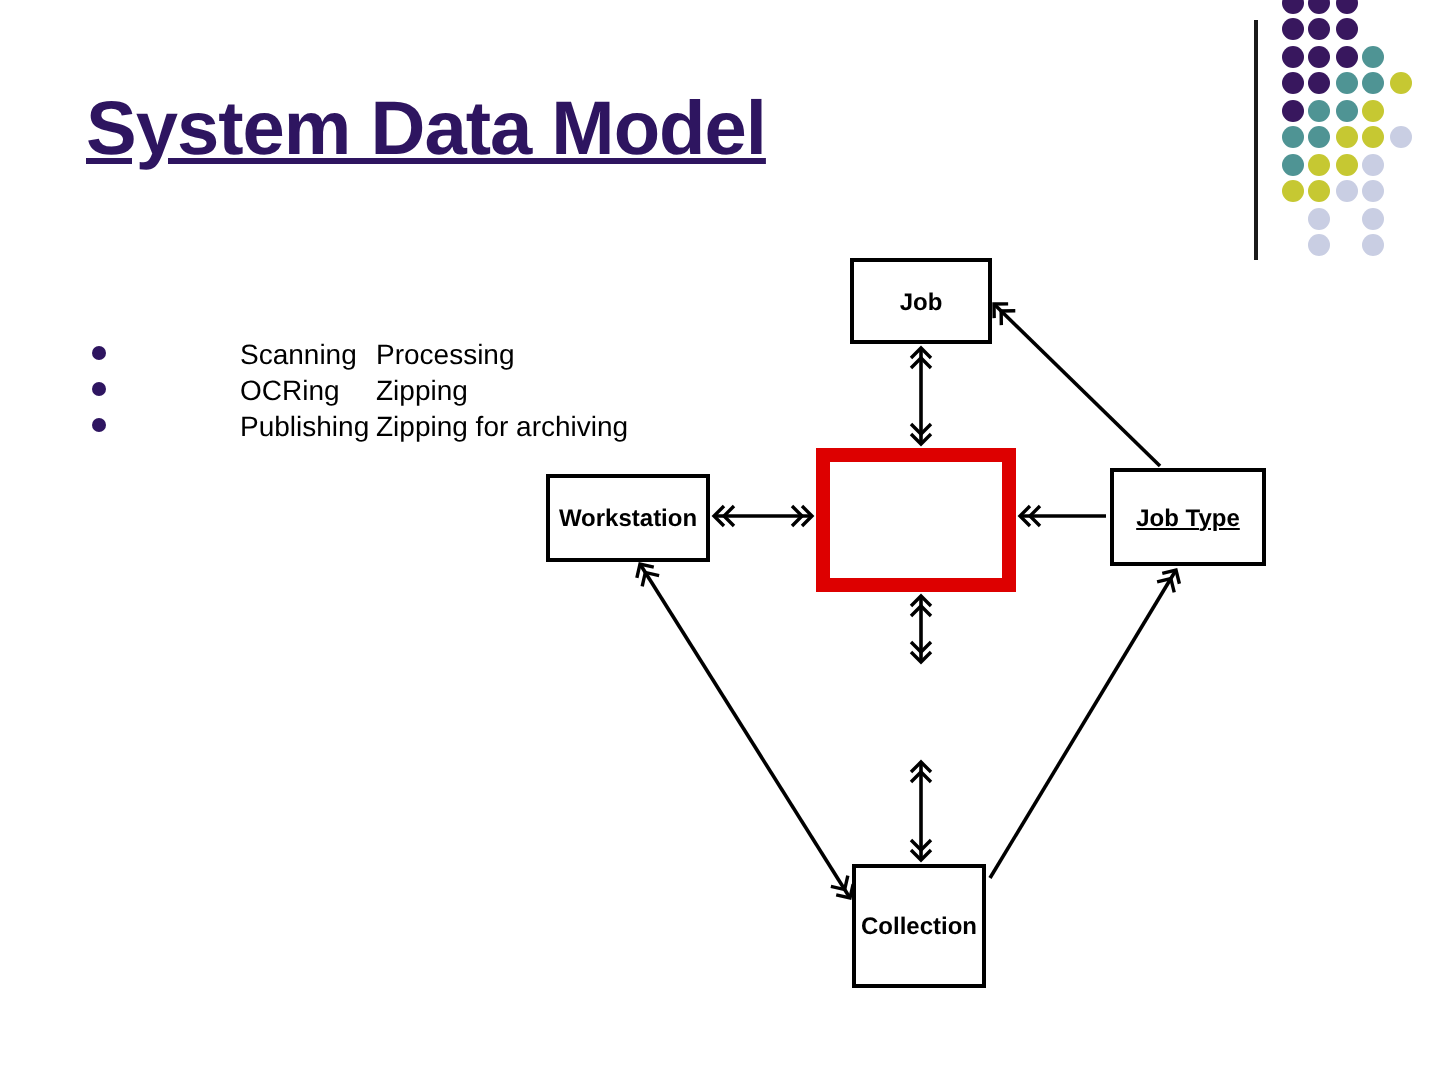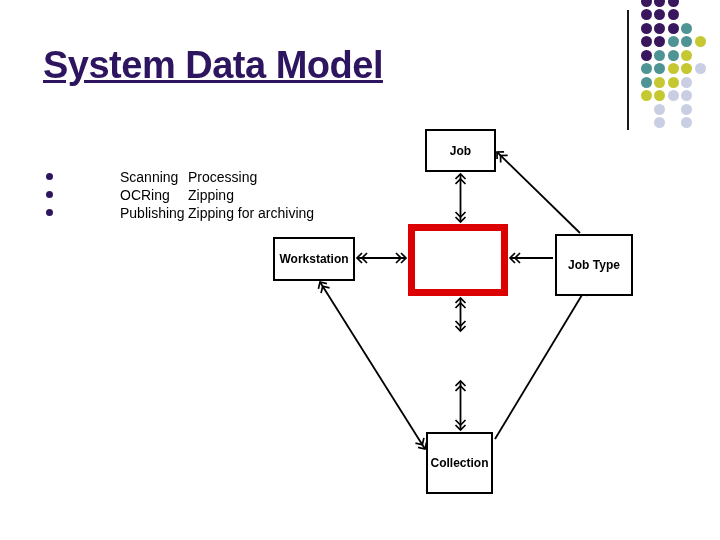--- a/index.html
+++ b/index.html
@@ -39,21 +39,21 @@
   
   .connectors{position:absolute;left:0;top:0;width:720px;height:540px;pointer-events:none;}
   .node{
     position:absolute;background:#ffffff;border:2px solid var(--box-border);
     display:flex;align-items:center;justify-content:center;
     font-size:12px;font-weight:bold;color:#000000;white-space:nowrap;
   }
   .node-job{left:425px;top:129px;width:71px;height:43px;}
   .node-workstation{left:273px;top:237px;width:82px;height:44px;}
   .node-phase{left:423px;top:235px;width:74px;height:48px;}
-  .node-jobtype{left:555px;top:234px;width:78px;height:62px;}
+  .node-jobtype{left:555px;top:234px;width:78px;height:49px;text-decoration:underline;}
   .node-user{left:426px;top:333px;width:66px;height:46px;}
   .node-collection{left:426px;top:432px;width:67px;height:62px;}
   .phase-highlight{
     position:absolute;left:408px;top:224px;width:100px;height:72px;
     border:7px solid var(--highlight);background:transparent;
   }
 </style>
 </head>
 <body>
 

